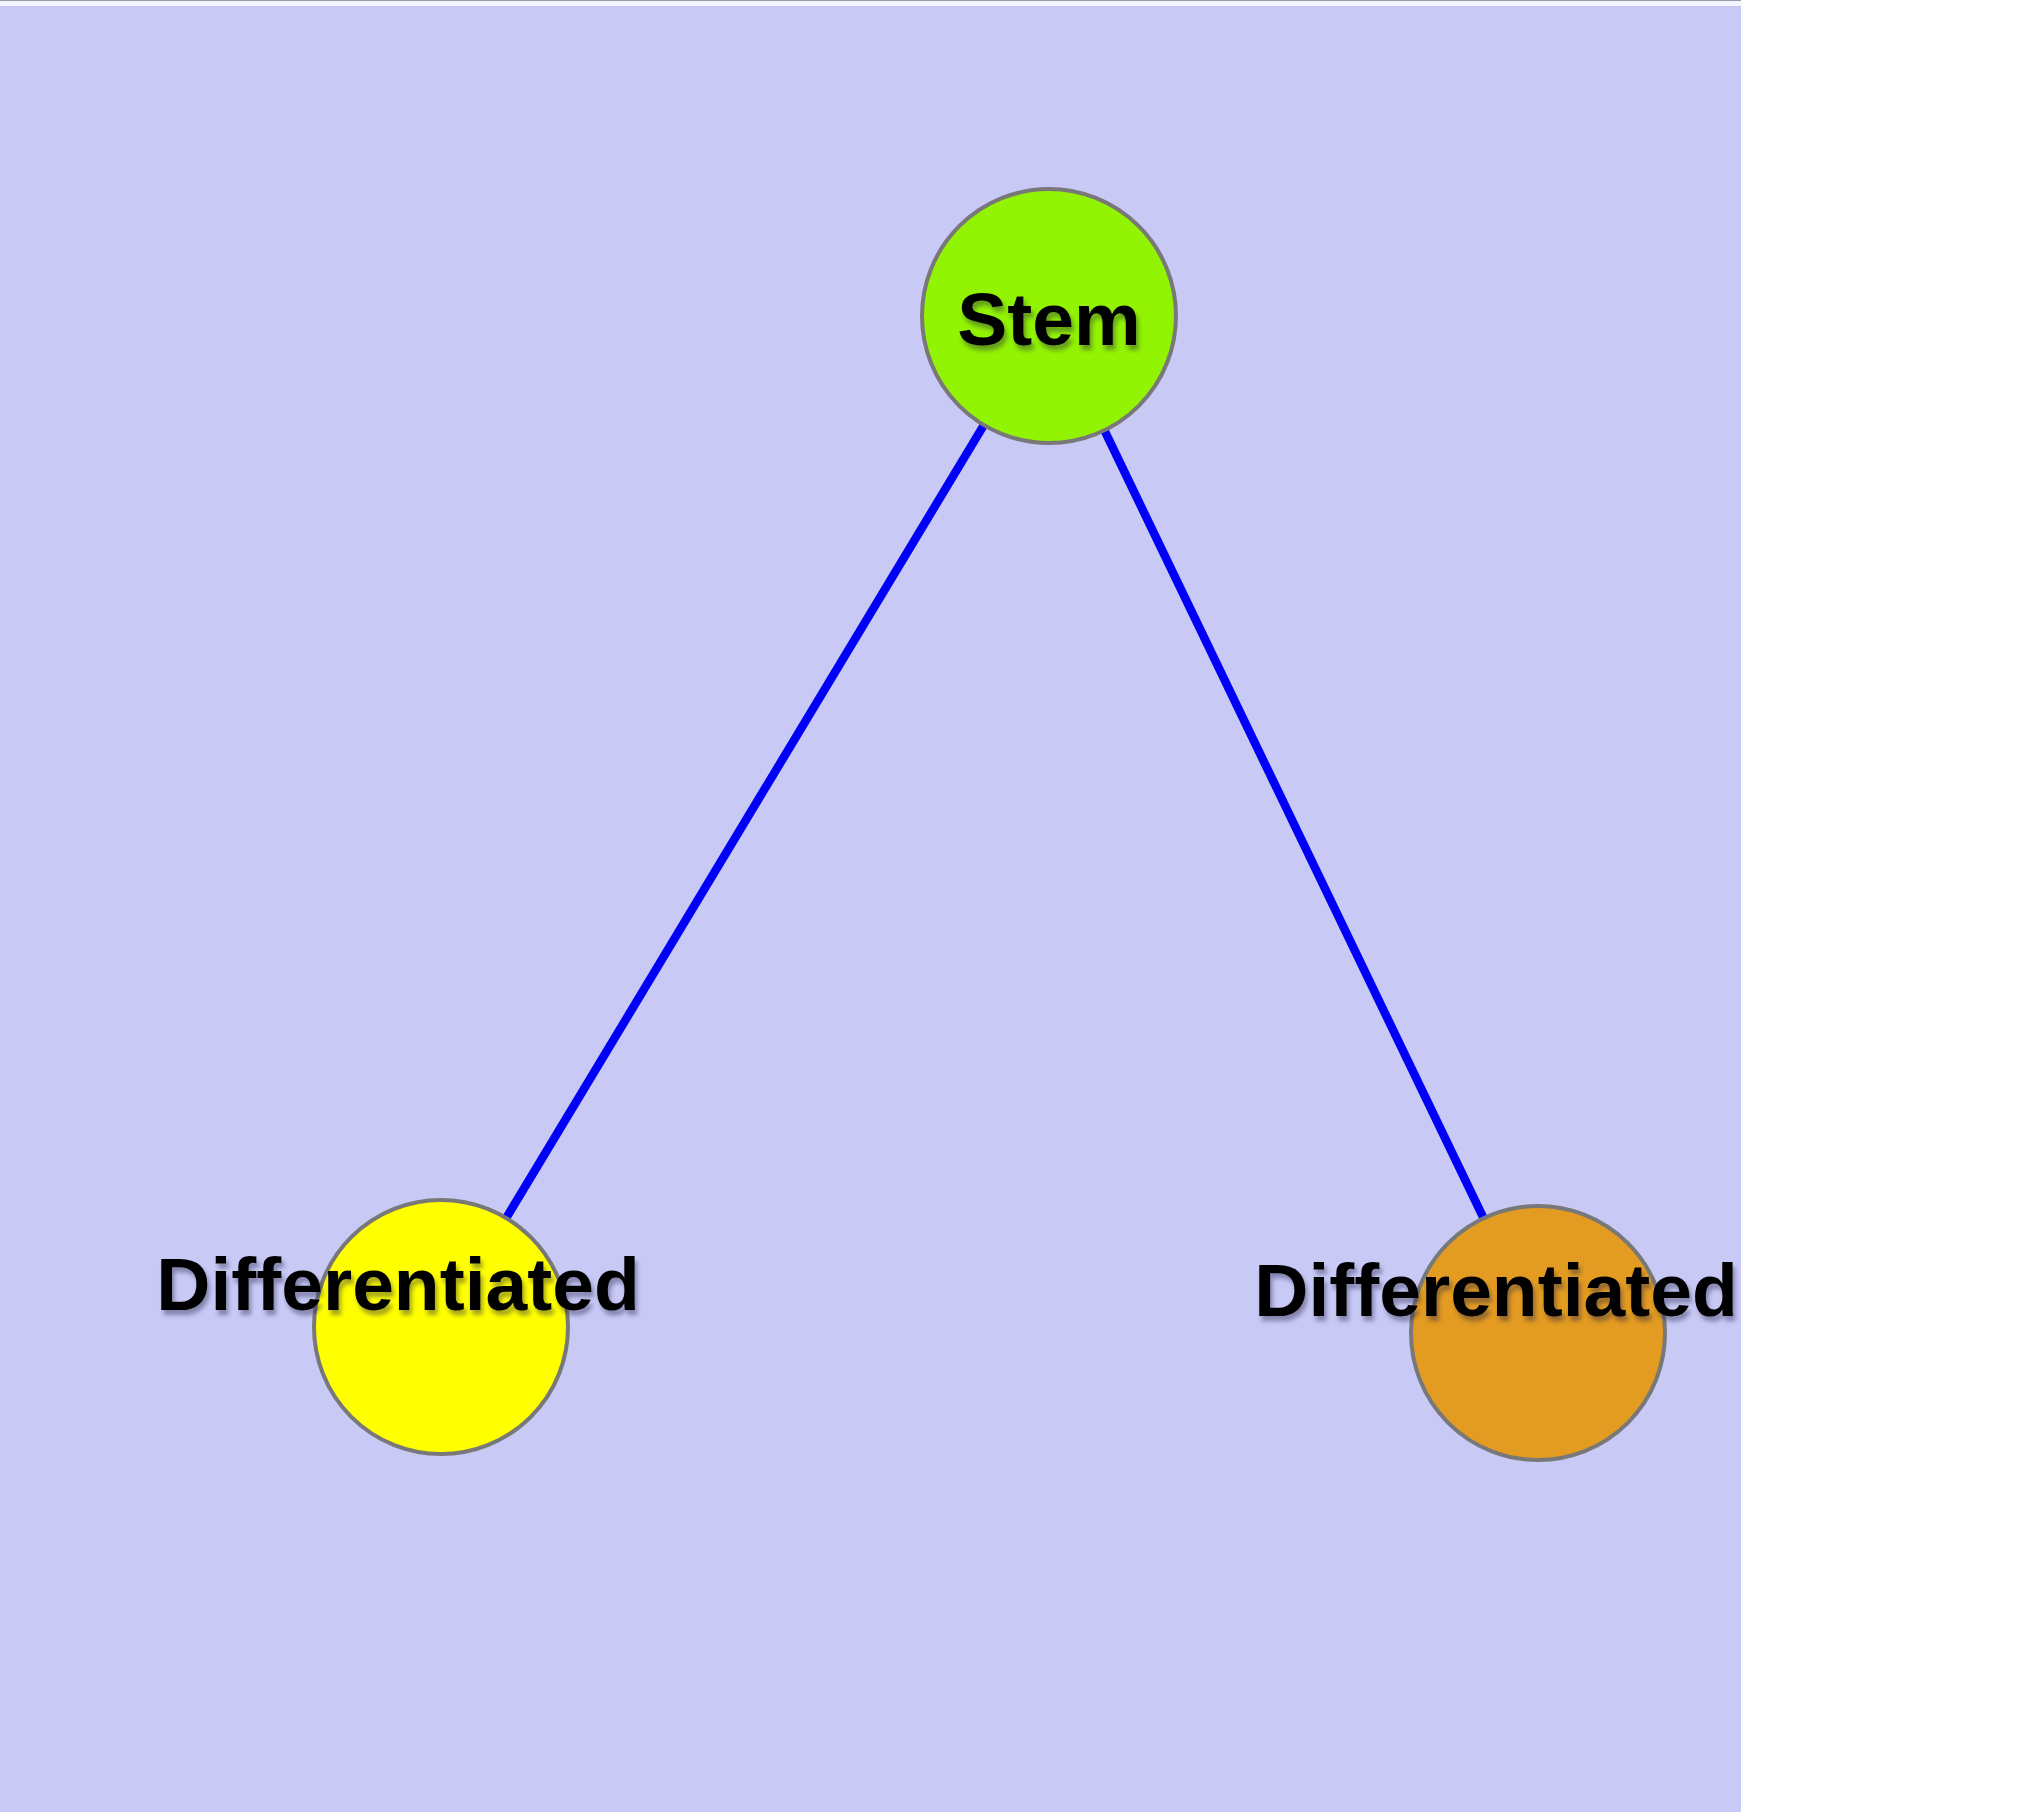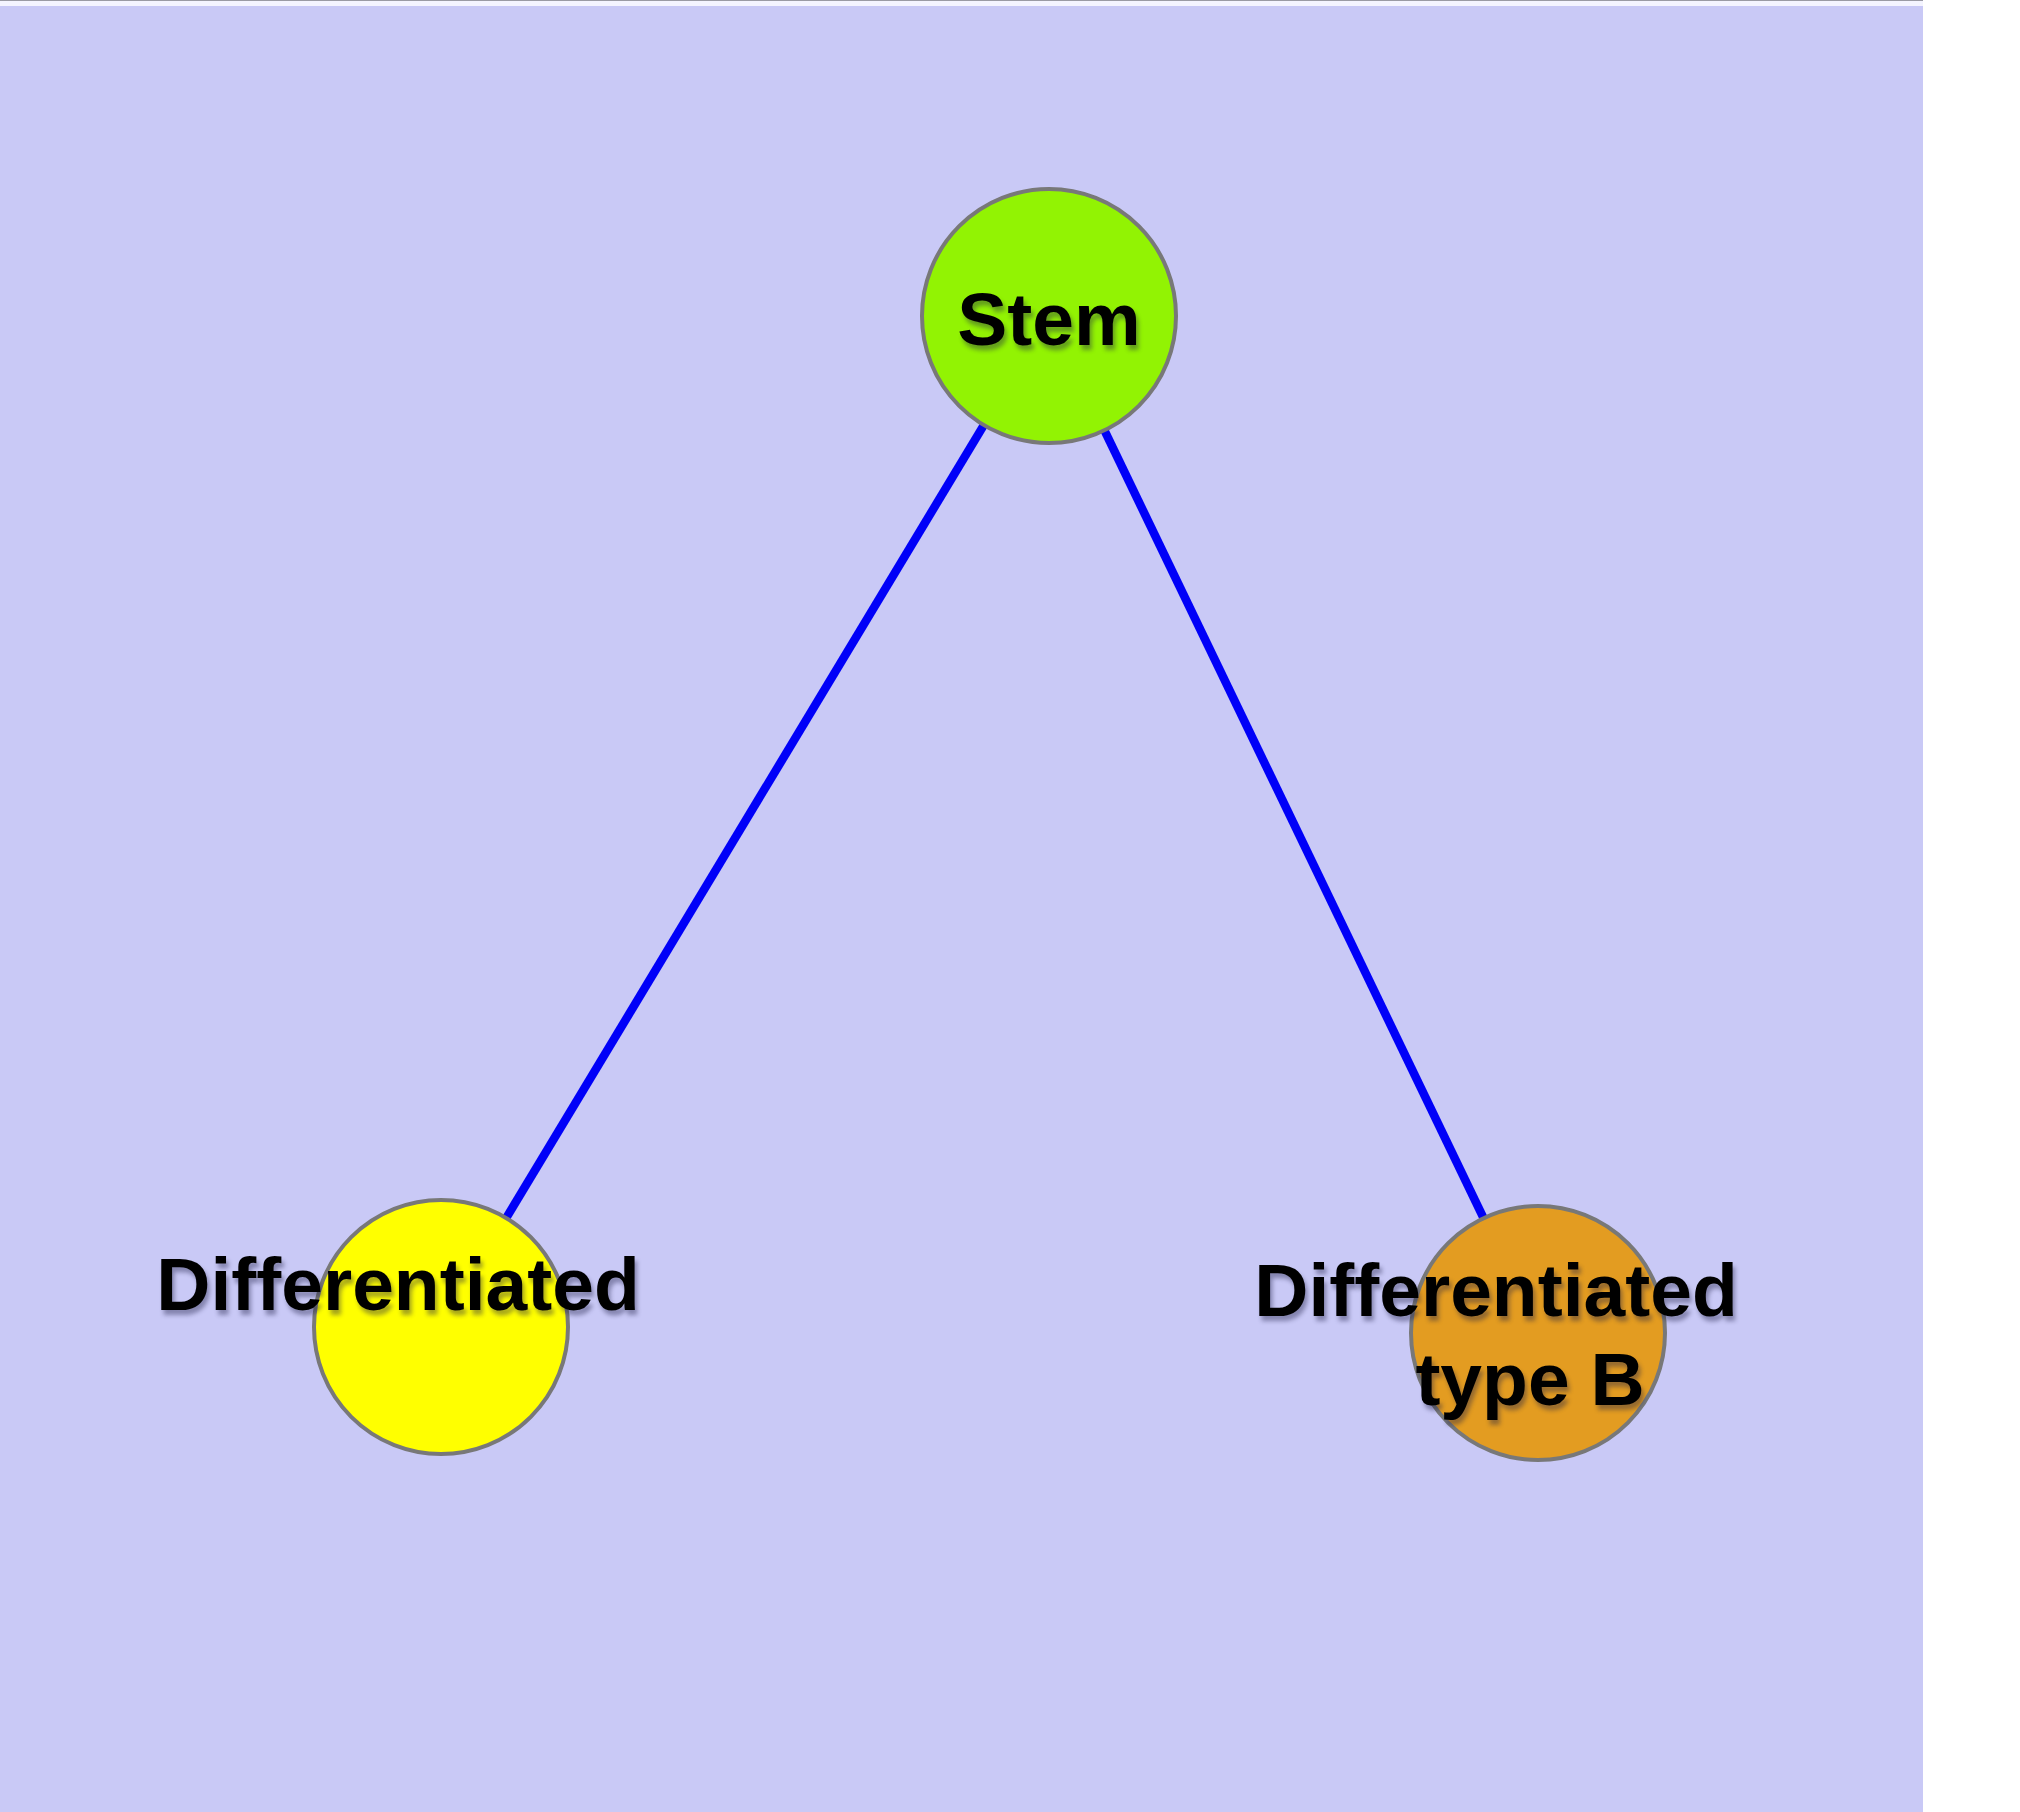--- a/index.html
+++ b/index.html
@@ -47,34 +47,33 @@
     font-size: 75px;
     line-height: 85px;
     color: #000000;
     text-shadow: 2.5px 5.1px 4.2px rgba(30, 30, 70, 0.40);
     z-index: 3;
   }
 </style>
 </head>
 <body>
 
-<div id="canvas" style="background: rgb(201, 201, 246); width: 1923px; height: 1812px;">
+<div id="canvas" style="background: rgb(201, 201, 246); width: 1741px; height: 1812px;">
 
   <div class="top-strip"></div>
 
   <svg class="edges" width="2021" height="1812" viewBox="0 0 2384 2138">
     <line x1="1238" y1="373" x2="520" y2="1565" stroke="#0000F8"></line>
     <line x1="1238" y1="373" x2="1815" y2="1572" stroke="#0000F8"></line>
   </svg>
 
   <div class="node-circle" style="left: 920px; top: 187px; width: 258px; height: 258px; background: rgb(146, 243, 3); border-color: rgb(120, 120, 120);"></div>
   <div class="node-circle" style="left: 312px; top: 1198px; width: 258px; height: 258px; background: rgb(255, 255, 0); border-color: rgb(120, 120, 120);"></div>
   <div class="node-circle" style="left: 1409px; top: 1204px; width: 258px; height: 258px; background: rgb(227, 156, 33); border-color: rgb(120, 120, 120);"></div>
 
   <div class="node-label-line" style="left: 1049px; top: 319px;">Stem</div>
 
   <div class="node-label-line" style="left: 398px; top: 1284px;">Differentiated</div>
 
   <div class="node-label-line" style="left: 1496px; top: 1290px;">Differentiated</div>
-  <div class="node-label-line" style="left: 1530px; top: 1379px;">type B</div>
 
 </div>
 
 
 </body></html>

